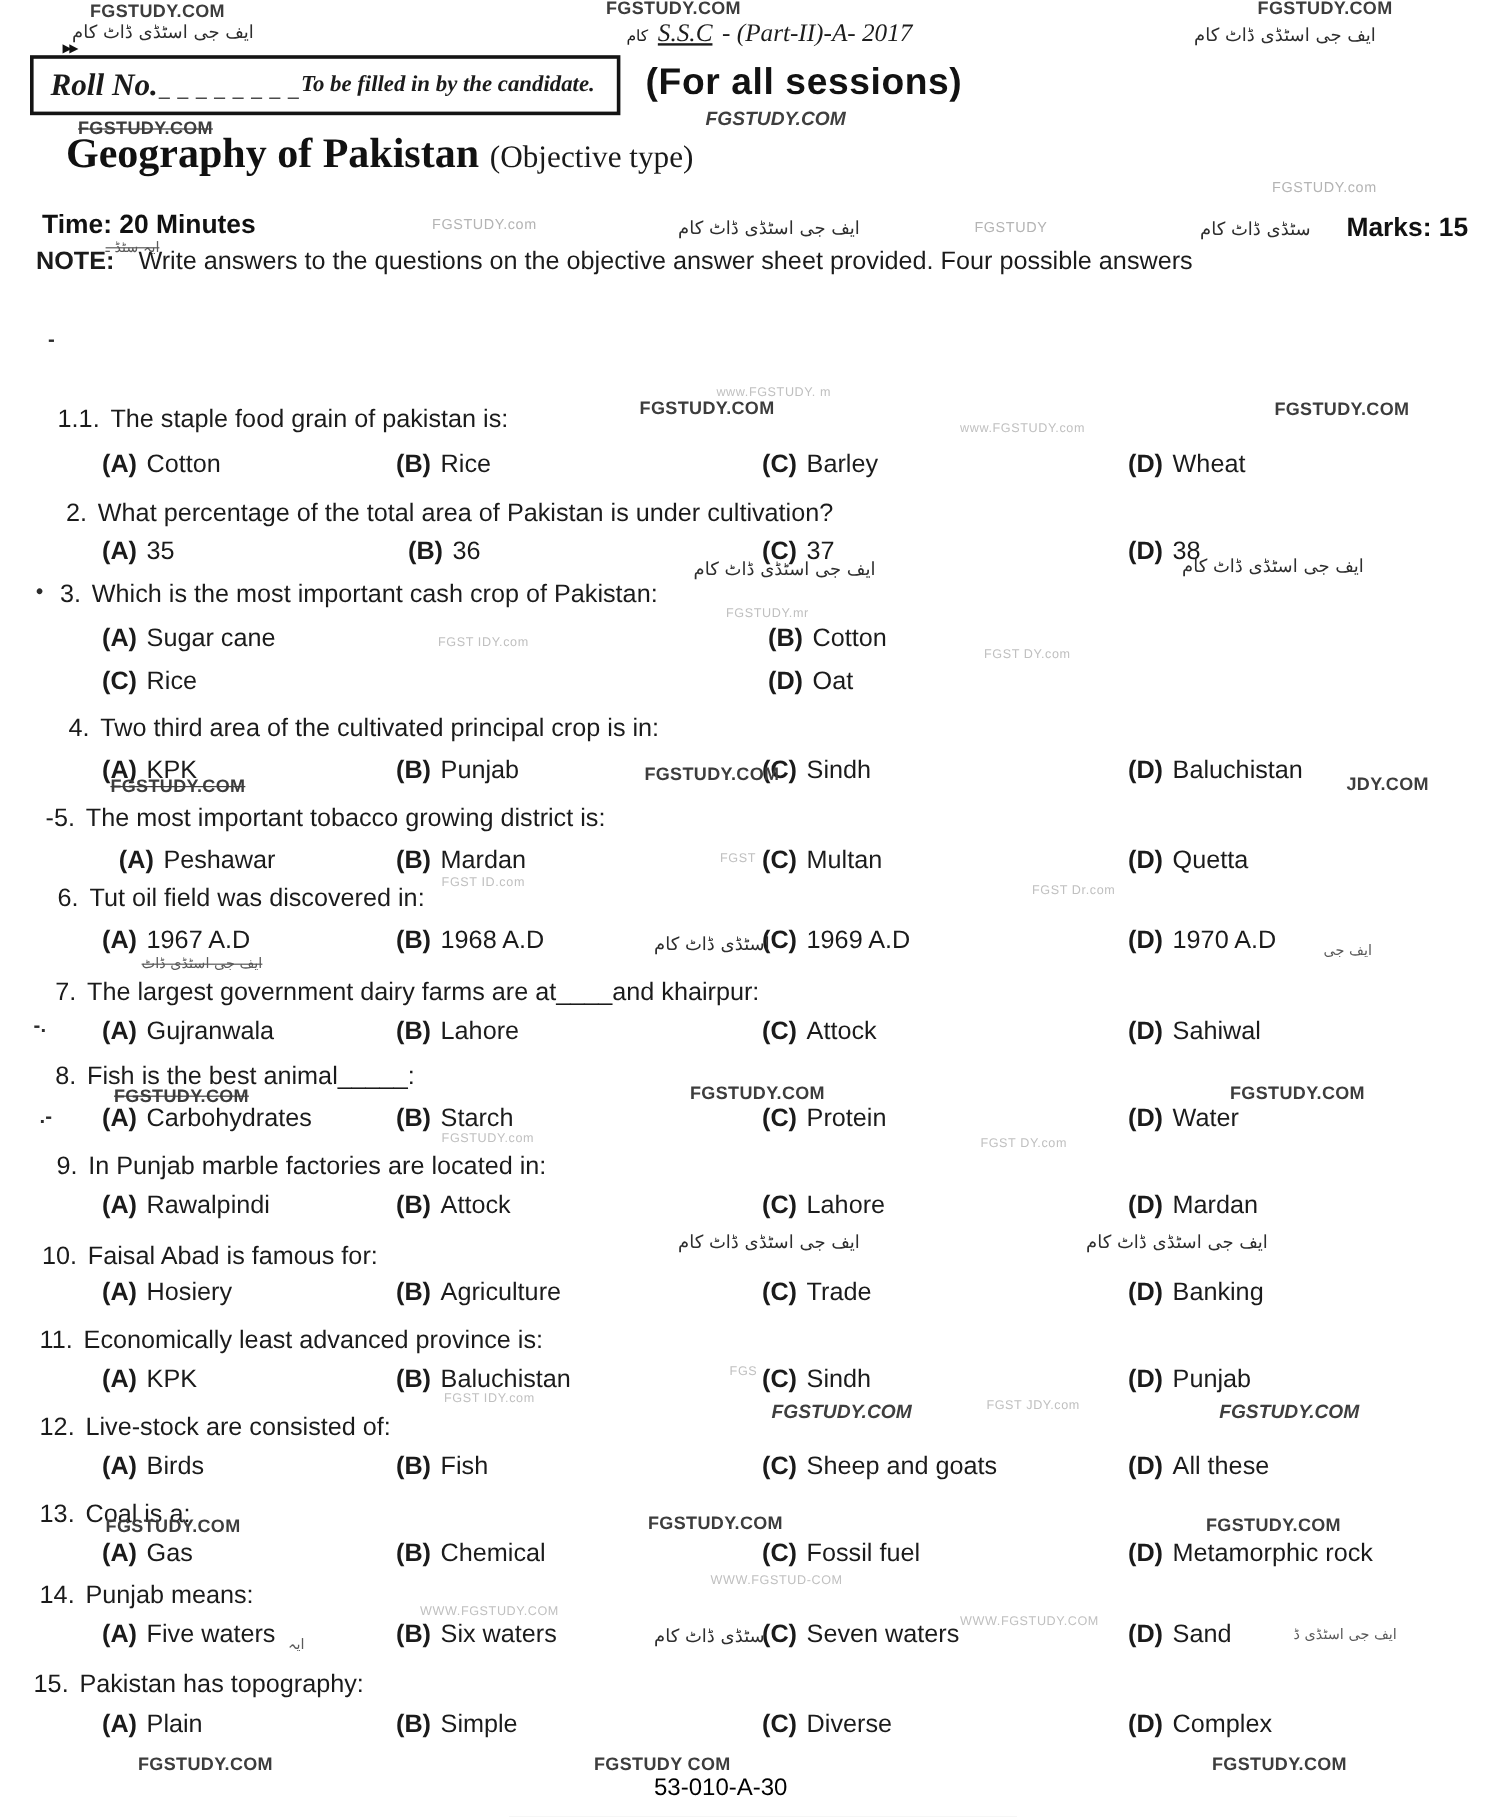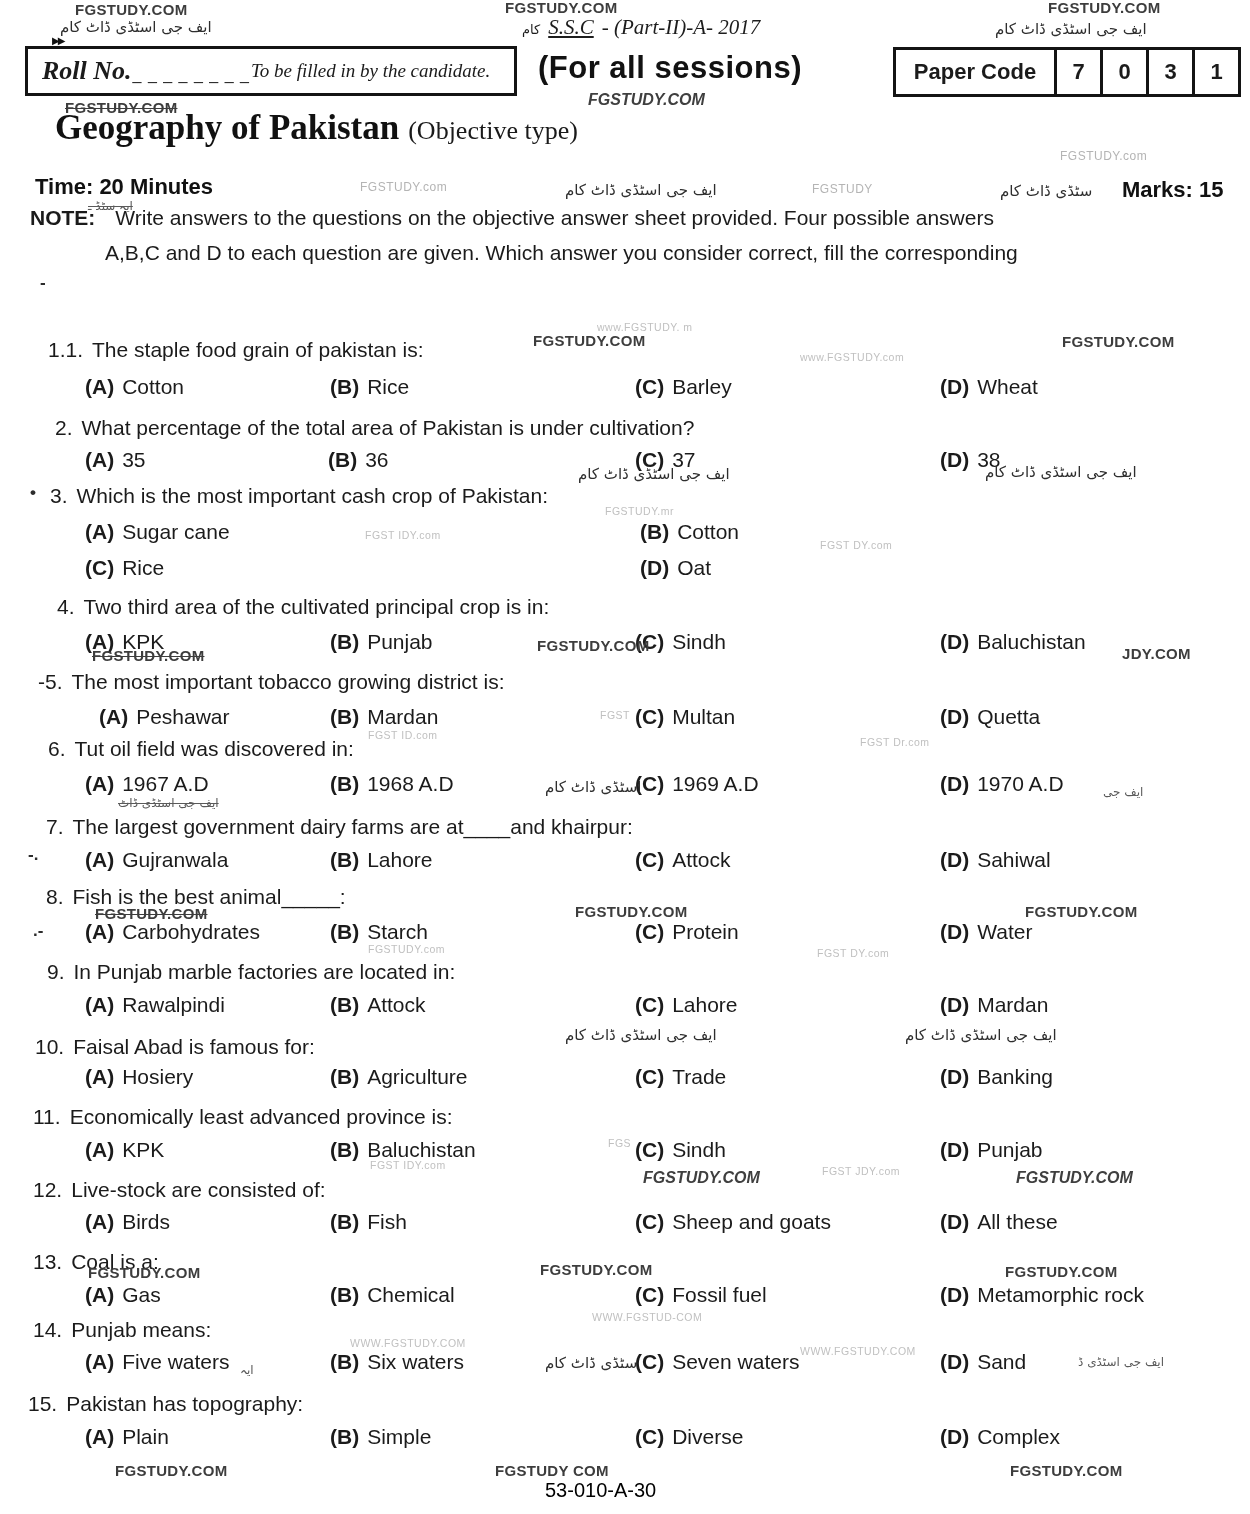--- a/index.html
+++ b/index.html
@@ -22,21 +22,21 @@
   .wm.mark-sm{ font-size:10px; color:#111; letter-spacing:-2px; }
 
   
   .roll-box {
     position:absolute; left:25px; top:46px; width:492px; height:50px;
     border:3px solid #141414; box-sizing:border-box; background:#fff;
     display:flex; align-items:center; padding:0 8px 0 14px;
   }
   .roll-label { font-family:"Liberation Serif", serif; font-style:italic; font-weight:bold; font-size:26px; white-space:nowrap; }
   .roll-blank { font-size:16px; letter-spacing:1px; margin:8px 1px 0 1px; white-space:nowrap; color:#222; }
-  .roll-note  { font-family:"Liberation Serif", serif; font-style:italic; font-weight:400; font-size:19px; white-space:nowrap; }
+  .roll-note  { font-family:"Liberation Serif", serif; font-style:italic; font-weight:700; font-size:19px; white-space:nowrap; }
 
   .ssc-line {
     position:absolute; left:522px; top:15px; display:flex; align-items:baseline; gap:8px;
     font-family:"Liberation Serif", serif; font-style:italic; font-size:21px; color:#1d1d1d;
   }
   .ssc-urdu { font-family:"DejaVu Sans", sans-serif; font-style:normal; font-size:13px; }
   .ssc-lead { text-decoration:underline; }
 
   .sessions { position:absolute; left:538px; top:50px; font-weight:bold; font-size:31px; letter-spacing:.5px; color:#121212; }
 
@@ -78,49 +78,41 @@
   </div>
 
   <div class="ssc-line">
     <span class="ssc-urdu">کام</span>
     <span class="ssc-lead">S.S.C</span>
     <span>- (Part-II)-A- 2017</span>
   </div>
 
   <div class="sessions">(For all sessions)</div>
 
-  <div class="paper-code">
-    <div class="pc-label">Paper Code</div>
-    <div class="pc-digit">7</div>
-    <div class="pc-digit">0</div>
-    <div class="pc-digit">3</div>
-    <div class="pc-digit">1</div>
-  </div>
 
   <div class="title">
     <span class="title-main">Geography of Pakistan</span><span class="title-suffix">(Objective type)</span>
   </div>
 
   <div class="time">Time: 20  Minutes</div>
   <div class="marks">Marks: 15</div>
 
   <div class="note-line" style="left:30px; top:206px;">
     <span class="note-label">NOTE:</span><span>Write answers to the questions on the objective answer sheet provided. Four possible answers</span>
   </div>
-  <div class="note-line" style="left:105px; top:241px;">A,B,C and D to each question are given. Which answer you consider correct, fill the corresponding</div>
 
   <div id="questions-layer">
       <div class="q-head" style="left: 48px; top: 338px;"><span class="q-num">1.1.</span><span>The staple food grain of pakistan is:</span></div>
       <span class="q-opt" style="left: 85px; top: 375px;"><span class="ol">(A)</span><span>Cotton</span></span>
       <span class="q-opt" style="left: 330px; top: 375px;"><span class="ol">(B)</span><span>Rice</span></span>
       <span class="q-opt" style="left: 635px; top: 375px;"><span class="ol">(C)</span><span>Barley</span></span>
       <span class="q-opt" style="left: 940px; top: 375px;"><span class="ol">(D)</span><span>Wheat</span></span>
       <div class="q-head" style="left: 55px; top: 416px;"><span class="q-num">2.</span><span>What percentage of the total area of Pakistan is under cultivation?</span></div>
       <span class="q-opt" style="left: 85px; top: 448px;"><span class="ol">(A)</span><span>35</span></span>
-      <span class="q-opt" style="left: 328px; top: 448px; text-align: right;"><span class="ol">(B)</span><span>36</span></span>
+      <span class="q-opt" style="left: 340px; top: 448px; text-align: right;"><span class="ol">(B)</span><span>36</span></span>
       <span class="q-opt" style="left: 635px; top: 448px;"><span class="ol">(C)</span><span>37</span></span>
       <span class="q-opt" style="left: 940px; top: 448px;"><span class="ol">(D)</span><span>38</span></span>
       <div class="q-head" style="left: 50px; top: 484px;"><span class="q-num">3.</span><span>Which is the most important cash crop of Pakistan:</span></div>
       <span class="q-opt" style="left: 85px; top: 520px;"><span class="ol">(A)</span><span>Sugar cane</span></span>
       <span class="q-opt" style="left: 640px; top: 520px;"><span class="ol">(B)</span><span>Cotton</span></span>
       <span class="q-opt" style="left: 85px; top: 556px;"><span class="ol">(C)</span><span>Rice</span></span>
       <span class="q-opt" style="left: 640px; top: 556px;"><span class="ol">(D)</span><span>Oat</span></span>
       <div class="q-head" style="left: 57px; top: 595px;"><span class="q-num">4.</span><span>Two third area of the cultivated principal crop is in:</span></div>
       <span class="q-opt" style="left: 85px; top: 630px;"><span class="ol">(A)</span><span>KPK</span></span>
       <span class="q-opt" style="left: 330px; top: 630px;"><span class="ol">(B)</span><span>Punjab</span></span>

